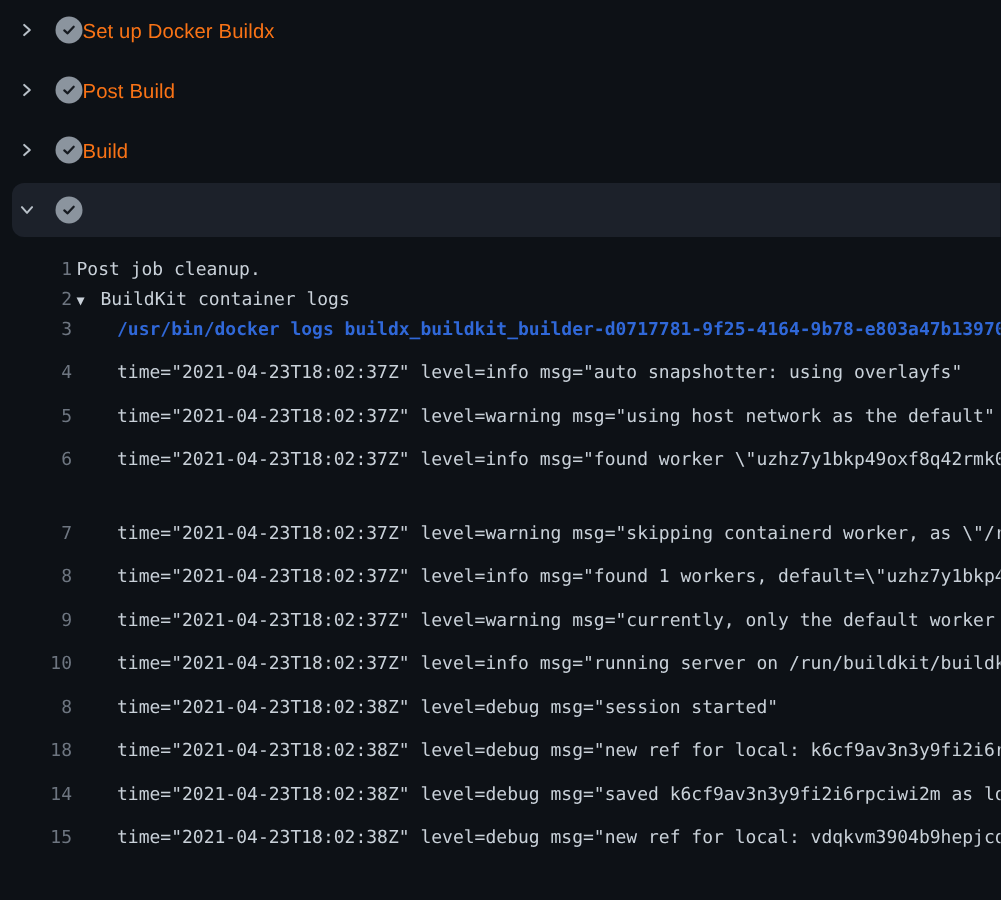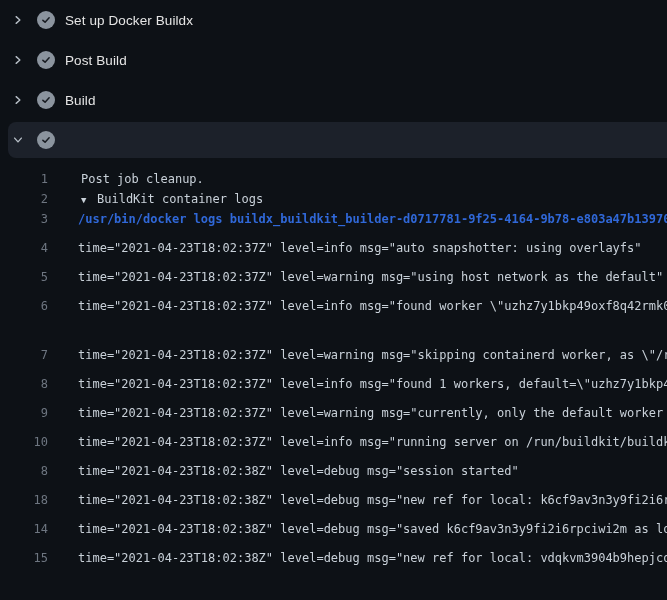--- a/index.html
+++ b/index.html
@@ -26,34 +26,34 @@
     display:flex; align-items:center; justify-content:center;
   }
   .chev svg { display:block; }
   .step.expanded .chev svg { transform:rotate(90deg); }
   .check {
     width:18px; height:18px; margin-left:12px; flex:none;
     border-radius:50%; background:#8b949e;
     display:flex; align-items:center; justify-content:center;
   }
   .step-label {
-    margin-left:10px; color:#e5e5e5; font-size:13.5px; letter-spacing:.1px;
+    color:#f97316; font-size:13.5px; letter-spacing:.1px;
   }
   
   .log {
     padding-top:9px;
     font-family:"DejaVu Sans Mono","Liberation Mono",monospace;
     font-size:12px; color:#c9d1d9;
   }
   .row { height:20px; line-height:20px; display:flex; white-space:pre; }
   .num {
     flex:none; width:48px; text-align:right; color:#6e7681; cursor:pointer;
   }
   .txt { flex:none; }
-  .row.indent0 .txt { margin-left:33px; }
+  .row.indent0 .txt { margin-left:3px; }
   .row.indent1 .txt { margin-left:30px; }
   .row.command .txt { color:#3068d8; font-weight:bold; }
   .row.group .txt { cursor:pointer; }
   .marker { display:inline-block; width:16px; color:#c9d1d9; font-size:9px; vertical-align:baseline; }
 </style>
 </head>
 <body>
 
 <div class="steps" id="steps">
     <div class="step">

